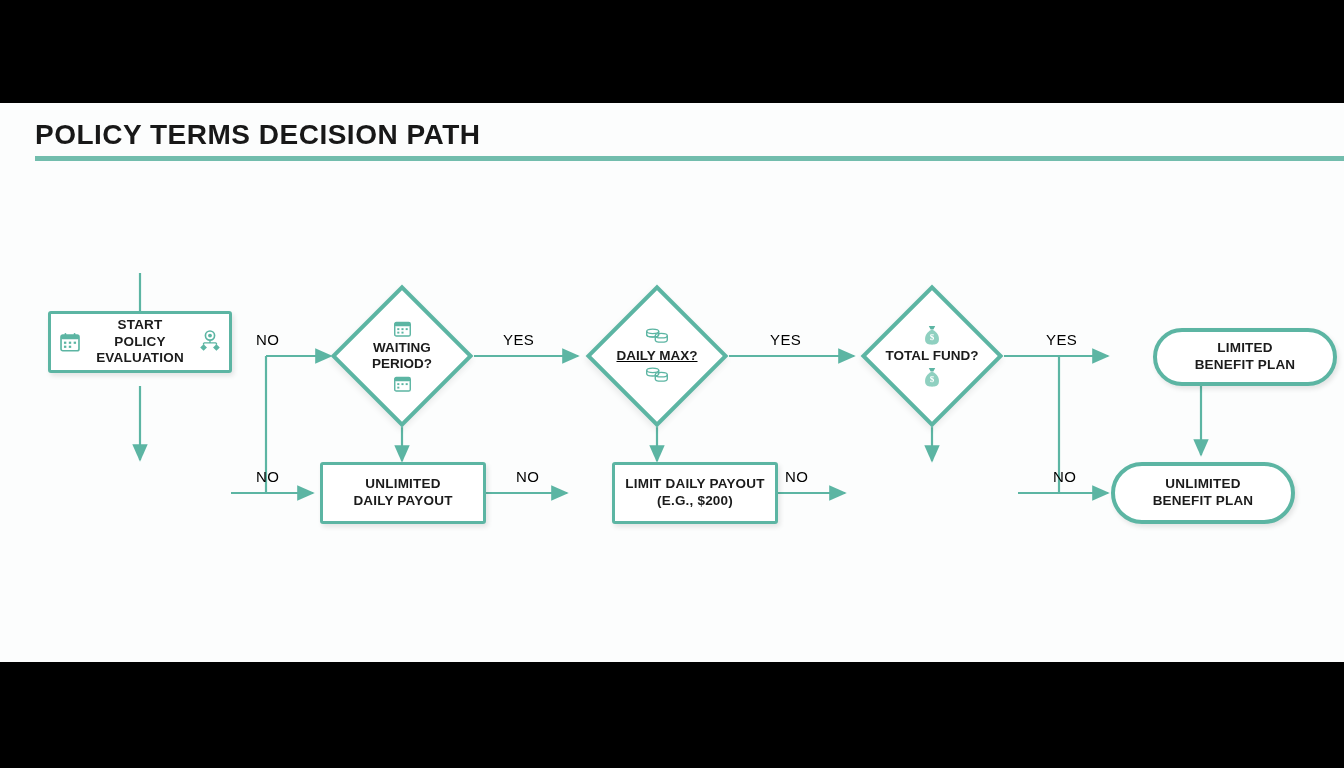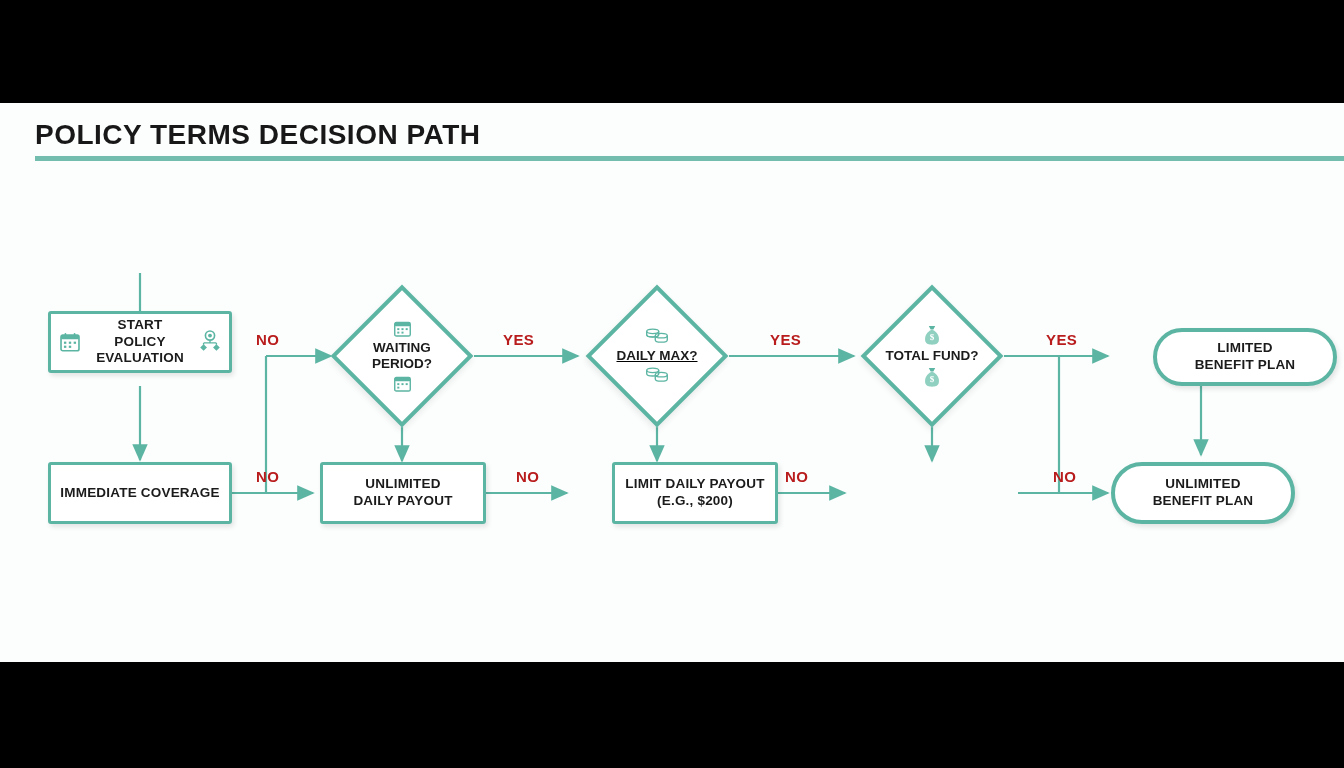--- a/index.html
+++ b/index.html
@@ -81,22 +81,22 @@
   .diamond .dlabel {
     font-size: 13.5px; font-weight: bold; color: #1b1b1b;
     line-height: 1.2; text-align: center; white-space: nowrap;
   }
 
   .ic { display: block; line-height: 0; }
 
   
   .edge-label {
     position: absolute;
-    font-size: 15px; font-weight: bold;
-    color: #b91c1c;
+    font-size: 15px; font-weight: normal;
+    color: #000000;
     letter-spacing: .4px;
     white-space: nowrap;
   }
 </style>
 </head>
 <body>
 
 <div id="stage">
 
   <div class="letterbox" id="bar-top"></div>
@@ -173,23 +173,20 @@
           <circle cx="12" cy="6" r="5" fill="none" stroke="#5cb5a3" stroke-width="1.8"></circle>
           <circle cx="12" cy="6" r="2.1" fill="#5cb5a3"></circle>
           <path d="M12,11 L12,14 M12,14 L5,14 M12,14 L19,14 M5,14 L5,16 M19,14 L19,16" stroke="#5cb5a3" stroke-width="1.5" fill="none"></path>
           <rect x="2.4" y="16.4" width="5.2" height="5.2" transform="rotate(45 5 19)" fill="#5cb5a3"></rect>
           <rect x="16.4" y="16.4" width="5.2" height="5.2" transform="rotate(45 19 19)" fill="#5cb5a3"></rect>
         </svg>
       </span>
     </div>
 
 
-    <div class="node rect" id="n-immediate" style="left:48px; top:359px; width:184px; height:62px;">
-      <span class="label">IMMEDIATE COVERAGE</span>
-    </div>
 
     <div class="diamond" id="d-waiting" style="left:330px; top:181px; width:144px; height:144px;">
       <div class="dshape"></div>
       <div class="dcontent">
         <span class="ic">
           <svg width="19" height="19" viewBox="0 0 24 24">
             <rect x="2.2" y="4.5" width="19.6" height="17" rx="2" fill="none" stroke="#5cb5a3" stroke-width="1.8"></rect>
             <rect x="2.2" y="4.5" width="19.6" height="4.6" rx="1.6" fill="#5cb5a3"></rect>
             <rect x="5.4" y="11.6" width="2.6" height="2.4" fill="#5cb5a3"></rect>
             <rect x="10.7" y="11.6" width="2.6" height="2.4" fill="#5cb5a3"></rect>

